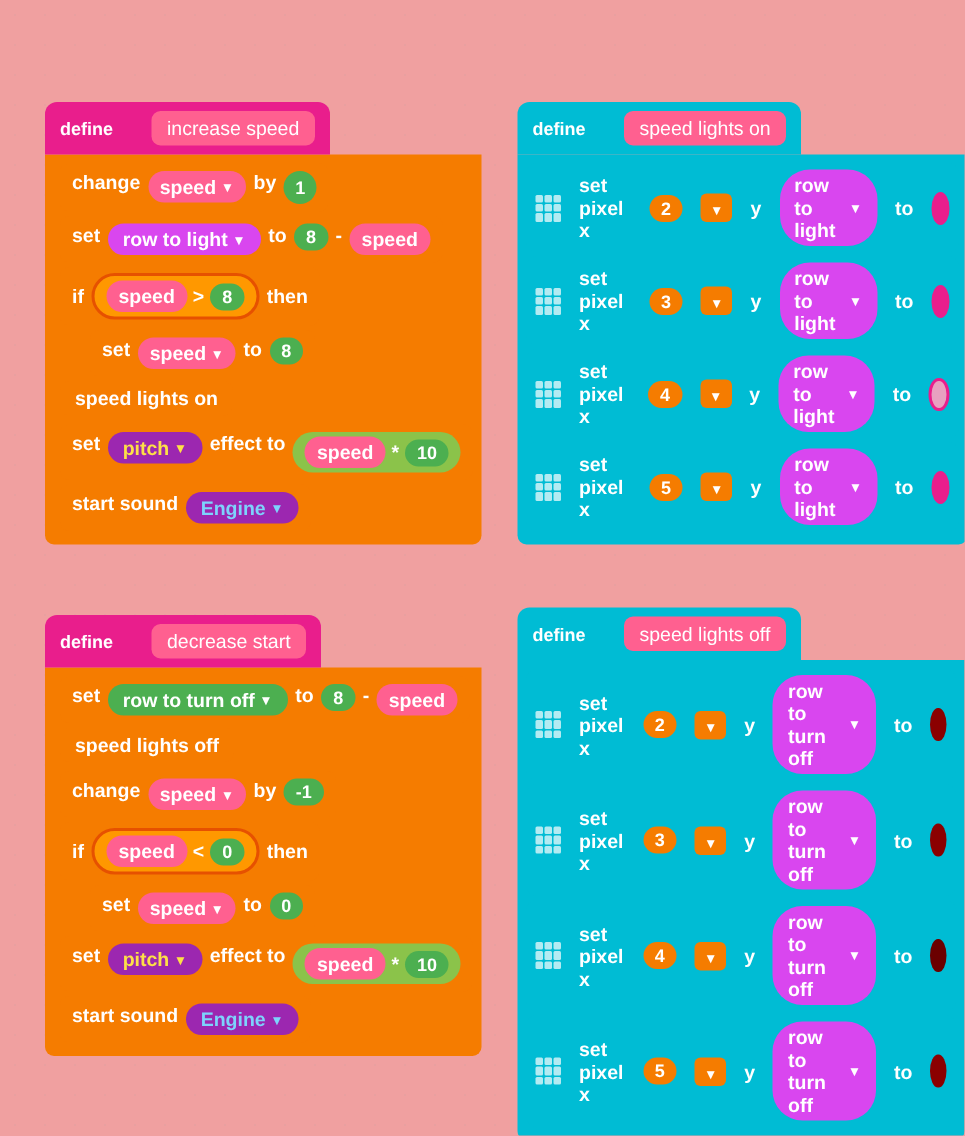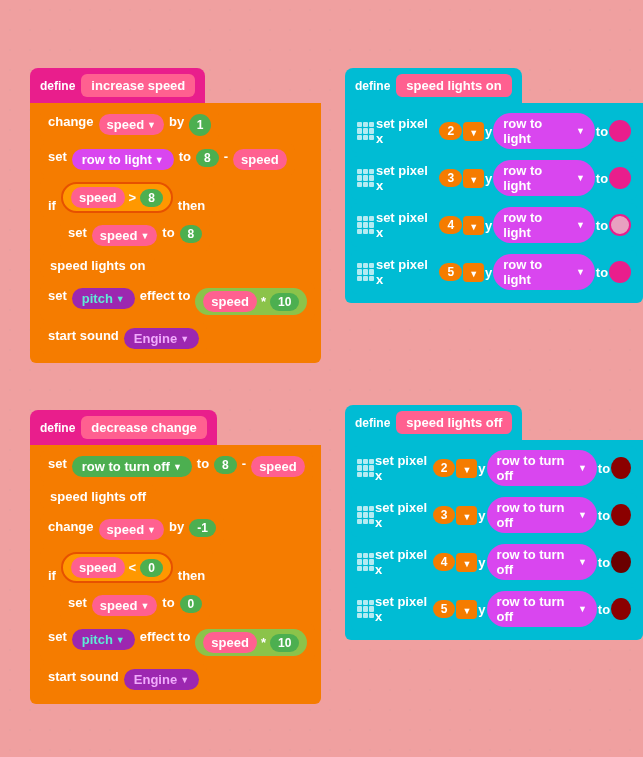--- a/index.html
+++ b/index.html
@@ -73,21 +73,22 @@
 
     .define-label {
       font-size: 12px;
     }
 
     .func-name {
       background: #ff6090;
       border-radius: 6px;
       padding: 4px 10px;
       color: white;
-      font-weight: bold;
+      font-weight: normal;
+      margin-left: 20px;
     }
 
     .block-body {
       background: #f57c00;
       border-radius: 0 0 6px 6px;
       padding: 6px 6px 6px 10px;
     }
 
     .connector-block {
       background: #f57c00;
@@ -98,21 +99,21 @@
       gap: 5px;
       color: white;
       font-weight: bold;
     }
 
     .if-block {
       background: #f57c00;
       border-radius: 6px;
       padding: 4px 8px;
       display: inline-flex;
-      align-items: flex-end;
+      align-items: center;
       gap: 5px;
       color: white;
       font-weight: bold;
     }
 
     .condition-pill {
       background: #ff9800;
       border: 2px solid #e65100;
       border-radius: 20px;
       padding: 3px 8px;
@@ -151,21 +152,21 @@
       border-radius: 50%;
       display: inline-block;
     }
 
     .teal-row-block {
       background: #00bcd4;
       border-radius: 6px;
       padding: 4px 6px;
       display: flex;
       align-items: center;
-      gap: 1px;
+      gap: 12px;
       color: white;
       font-weight: bold;
       margin-bottom: 3px;
     }
 
     .grid-icon {
       width: 18px;
       height: 18px;
       display: grid;
       grid-template-columns: repeat(3,5px);
@@ -212,38 +213,38 @@
       display: flex;
       align-items: center;
       gap: 5px;
       margin-bottom: 3px;
     }
 
     .pitch-pill {
       background: #9c27b0;
       border-radius: 20px;
       padding: 3px 10px;
-      color: #5eead4;
+      color: #fde047;
       font-weight: bold;
       display: inline-flex;
       align-items: center;
       gap: 3px;
     }
 
     .start-sound-row {
       display: flex;
       align-items: center;
       gap: 5px;
     }
 
     .engine-pill {
       background: #9c27b0;
       border-radius: 20px;
       padding: 3px 10px;
-      color: #f0abfc;
+      color: #7dd3fc;
       font-weight: bold;
       display: inline-flex;
       align-items: center;
       gap: 3px;
     }
 
     .mult-oval {
       background: #8bc34a;
       border-radius: 20px;
       padding: 3px 8px;
@@ -327,21 +328,21 @@
         <span>start sound</span>
         <span class="engine-pill dropdown-arrow">Engine</span>
       </span>
     </div>
   </div>
 </div>
 
 <div class="block-container" style="left:30px; top:410px;">
   <div class="define-block">
     <span class="define-label">define</span>
-    <span class="func-name">decrease change</span>
+    <span class="func-name">decrease start</span>
   </div>
   <div class="block-body">
 
     <div class="block-row">
       <span class="connector-block">
         <span>set</span>
         <span class="row-to-light-pill dropdown-arrow" style="background:#4caf50;">row to turn off</span>
         <span>to</span>
         <span class="num-oval">8</span>
         <span>-</span>

